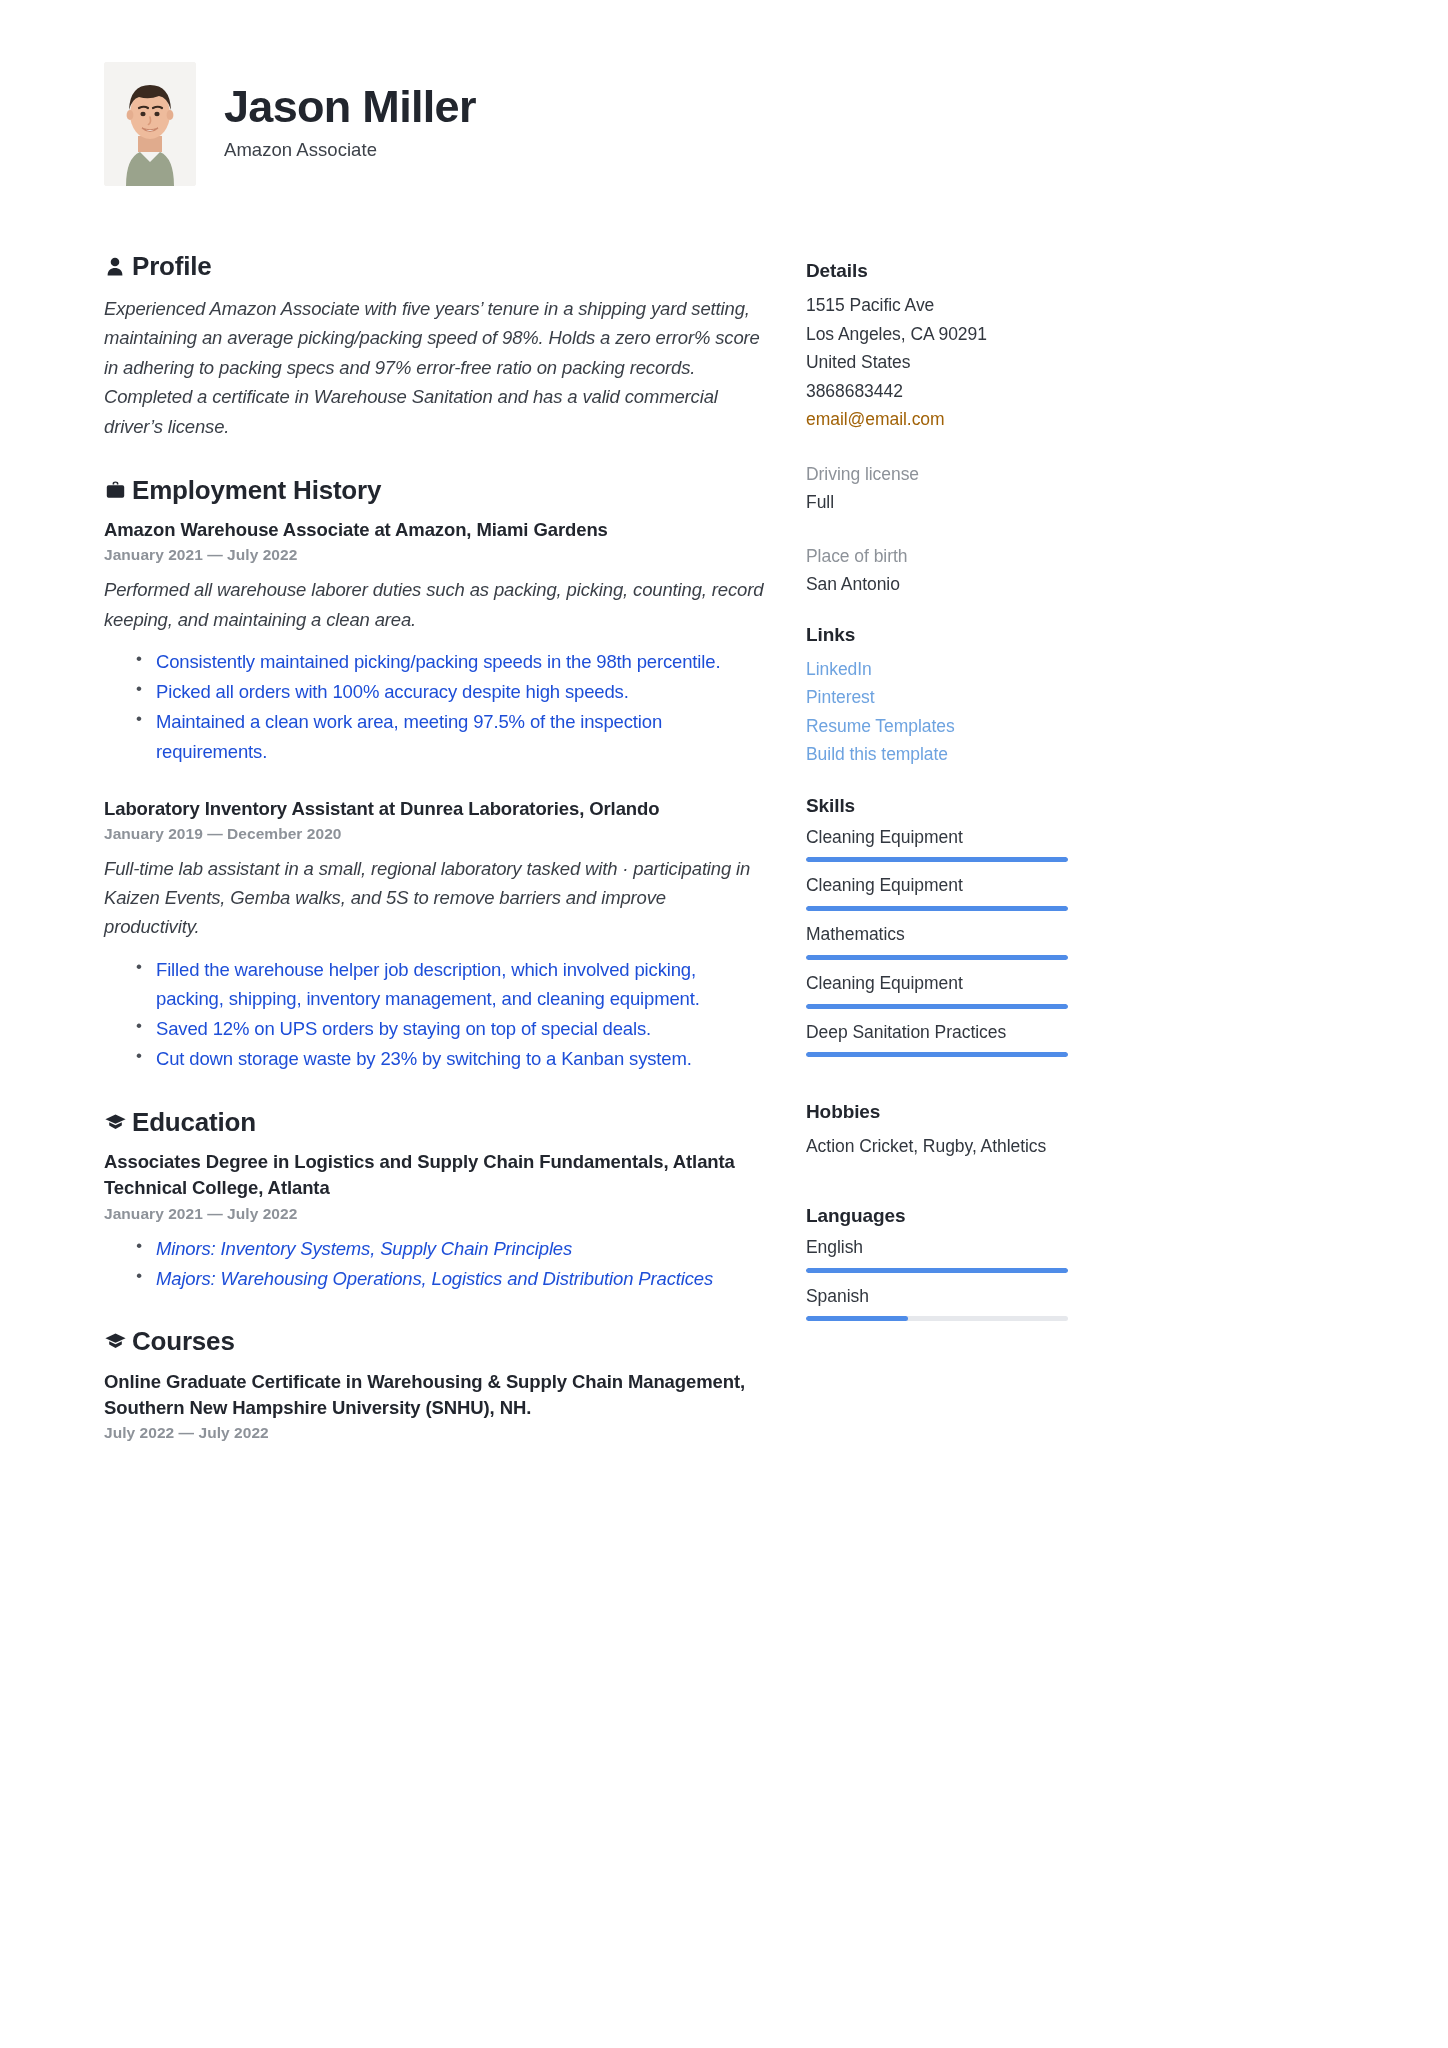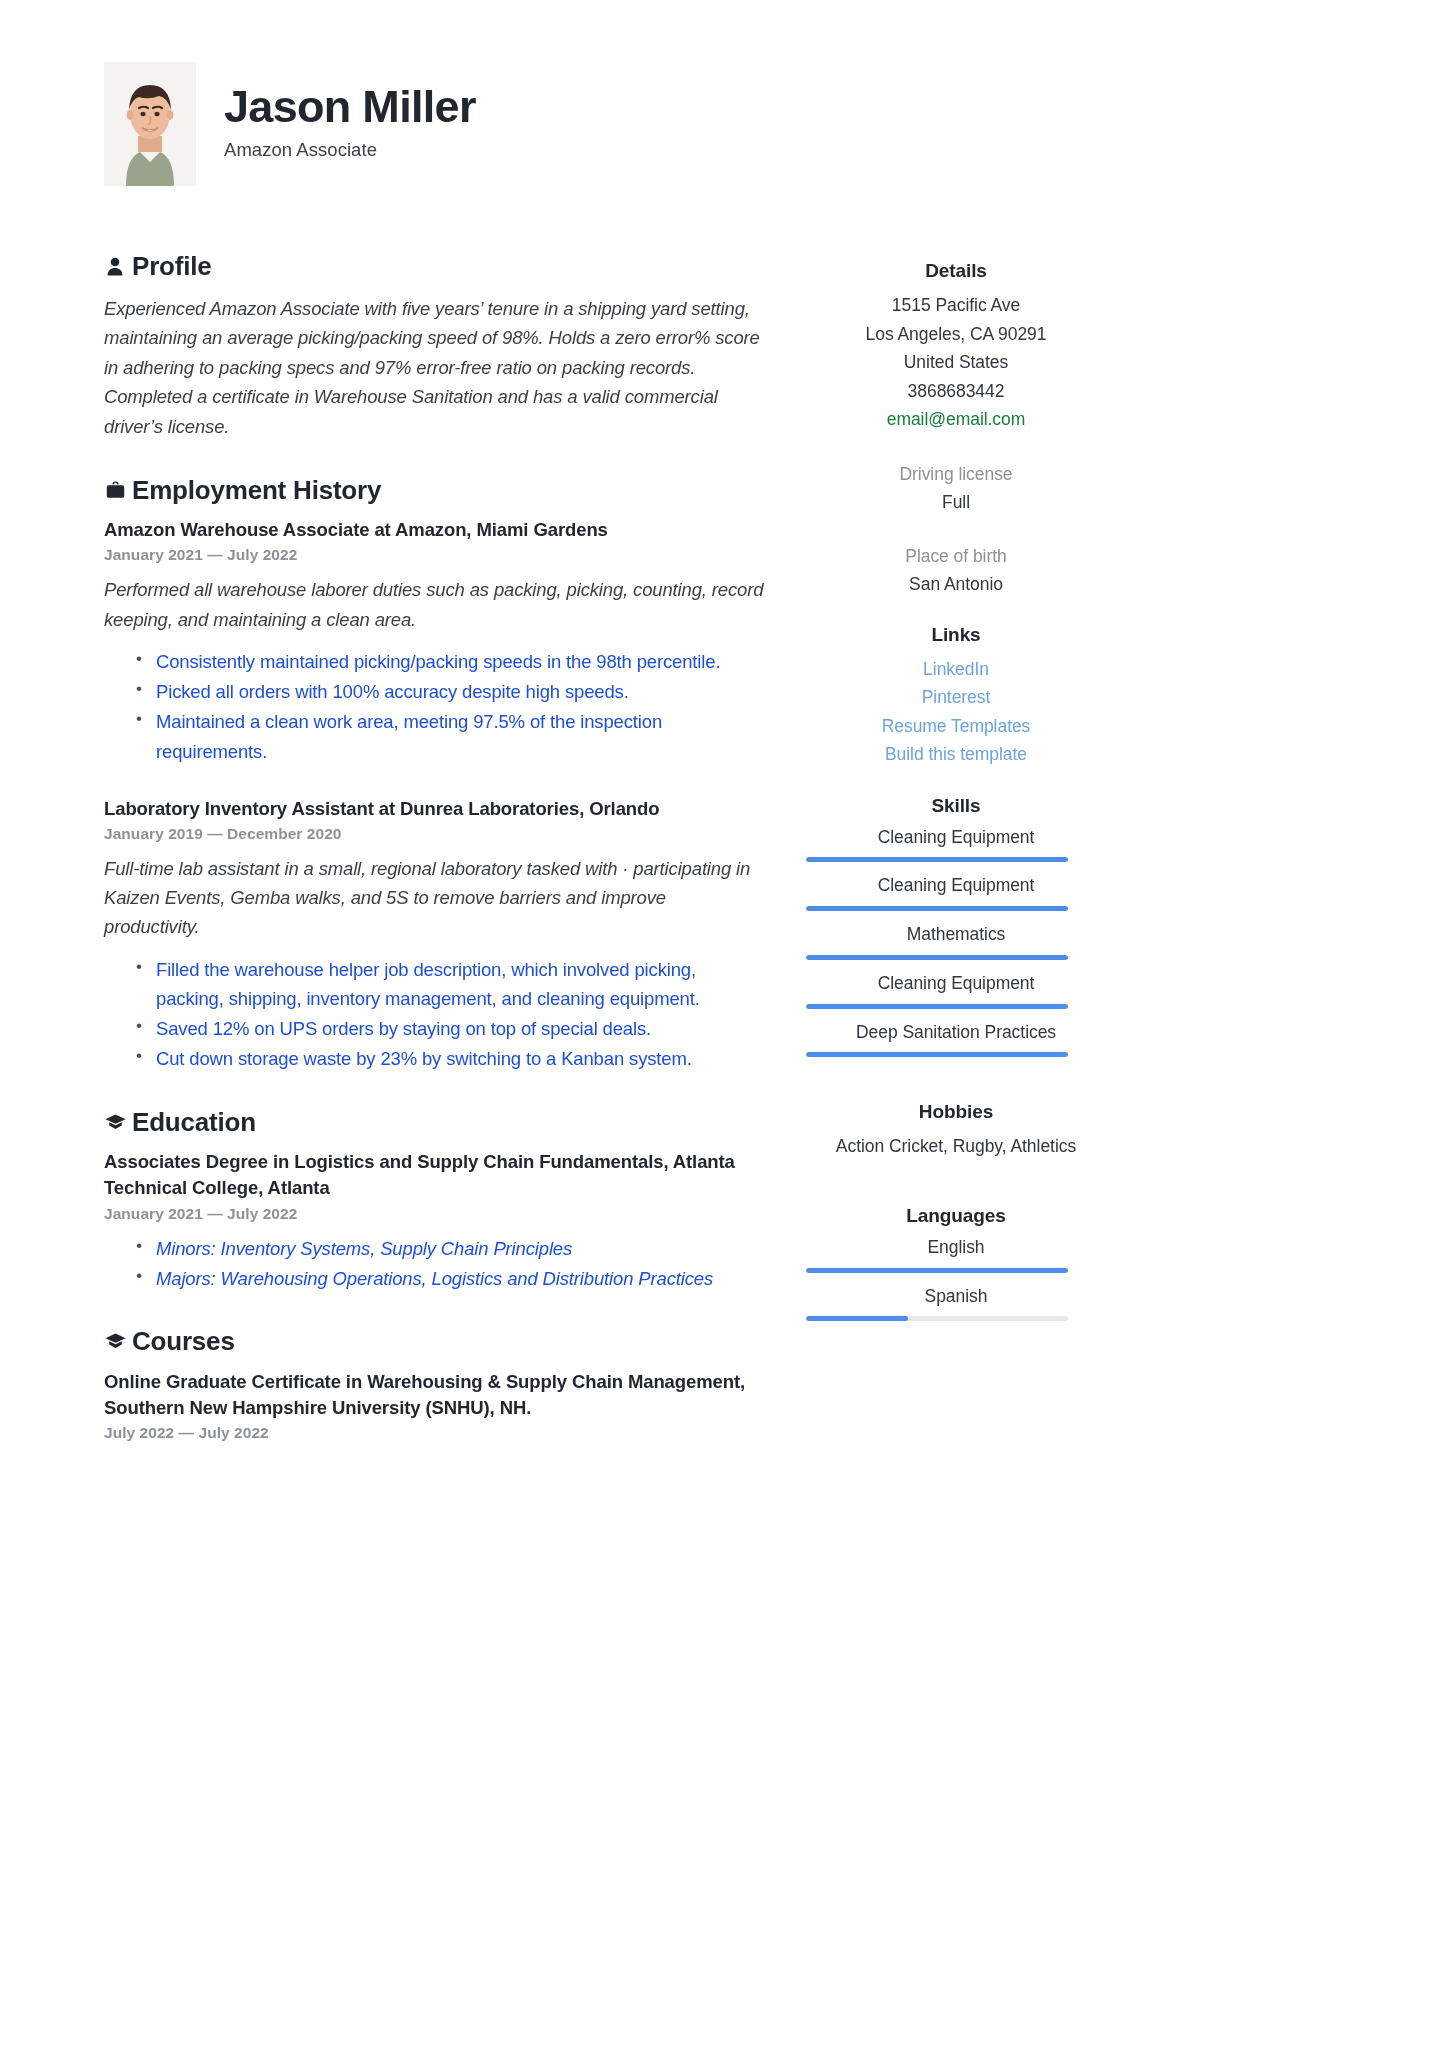--- a/index.html
+++ b/index.html
@@ -61,21 +61,21 @@
     letter-spacing: 0.05px;
   }
 
   
   .body-cols {
     display: flex;
     align-items: flex-start;
   }
 
   .col-main { width: 660px; flex: 0 0 660px; }
-  .col-side { width: 300px; flex: 0 0 300px; margin-left: 42px; padding-top: 8px; text-align: center;}
+  .col-side { width: 300px; flex: 0 0 300px; margin-left: 42px; padding-top: 8px;}
 
   
   .section { margin-bottom: 34px; }
 
   .section-head {
     display: flex;
     align-items: center;
     gap: 6px;
     margin-bottom: 13px;
   }
@@ -191,21 +191,21 @@
     line-height: 1.63;
     color: #6ea3e0;
     letter-spacing: -0.05px;
     text-decoration: none;
     display: block;
     cursor: pointer;
   }
   .email-line {
     font-size: 17.5px;
     line-height: 1.63;
-    color: #15803d;
+    color: #a16207;
     letter-spacing: -0.05px;
     text-decoration: none;
     display: block;
     cursor: pointer;
   }
 
   
   .bar-item { margin-bottom: 12px; }
   .bar-item:last-child { margin-bottom: 0; }
 

